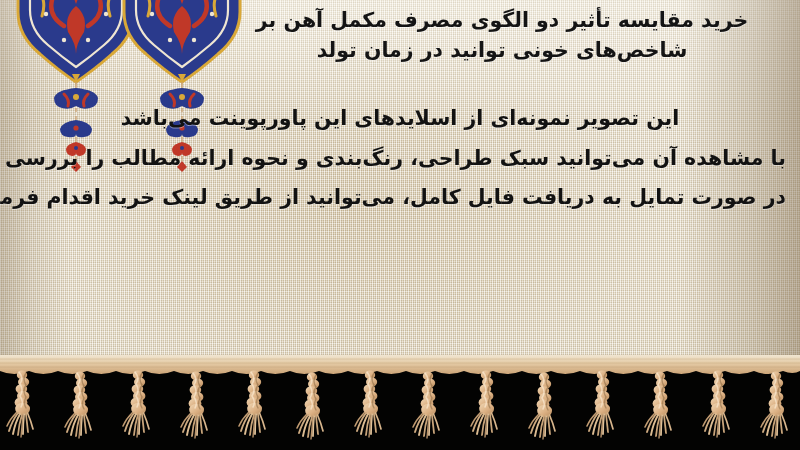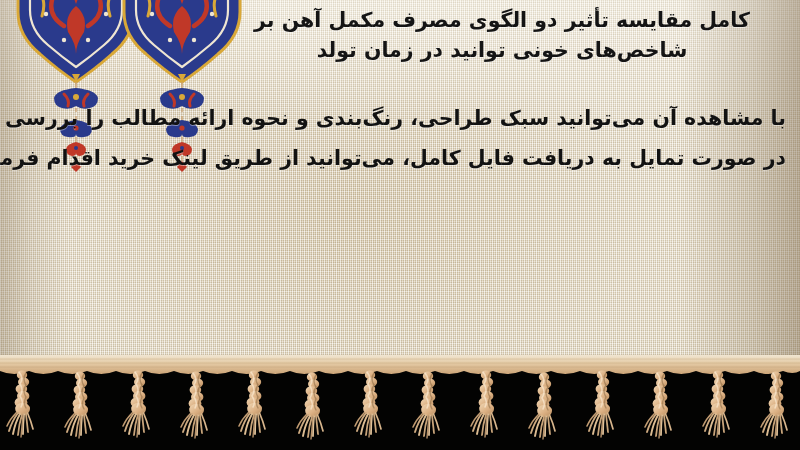--- a/index.html
+++ b/index.html
@@ -208,25 +208,26 @@
       <circle cx="64" cy="12" r="2.6" fill="#c03828"></circle>
       <line x1="64" y1="21" x2="64" y2="26" stroke="#c9a070" stroke-width="1.2"></line>
       <path d="M64 26 Q55 28 54 33 Q54 39 60 40 Q64 40 64 37 Q64 40 68 40 Q74 39 74 33 Q73 28 64 26 Z" fill="#c03828"></path>
       <circle cx="64" cy="32" r="2" fill="#2a3a8c"></circle>
       <line x1="64" y1="40" x2="64" y2="45" stroke="#c9a070" stroke-width="1.1"></line>
       <path d="M64 45 L59 51 L64 56 L69 51 Z" fill="#c03828"></path>
     </svg>
   </div>
 
   <div class="title-block">
-    <span class="title-line l1">کامل مقایسه تأثیر دو الگوی مصرف مکمل آهن بر</span>
+    <span class="title-line l1">خرید مقایسه تأثیر دو الگوی مصرف مکمل آهن بر</span>
     <span class="title-line l2">شاخص‌های خونی توانید در زمان تولد</span>
   </div>
 
   <div class="body-block">
+    <span class="body-line b1">این تصویر نمونه‌ای از اسلایدهای این پاورپوینت می‌باشد</span>
     <span class="body-line b2">با مشاهده آن می‌توانید سبک طراحی، رنگ‌بندی و نحوه ارائه مطالب را بررسی نمایید</span>
     <span class="body-line b3">در صورت تمایل به دریافت فایل کامل، می‌توانید از طریق لینک خرید اقدام فرمایید</span>
   </div>
 
   <div class="fringe-band">
     <svg class="fringe-svg" width="800" height="95" viewBox="0 0 800 95" xmlns="http://www.w3.org/2000/svg">
       <defs>
         <linearGradient id="selv" x1="0" y1="0" x2="0" y2="1">
           <stop offset="0%" stop-color="#f1e6d2"></stop>
           <stop offset="45%" stop-color="#e3c9a3"></stop>

